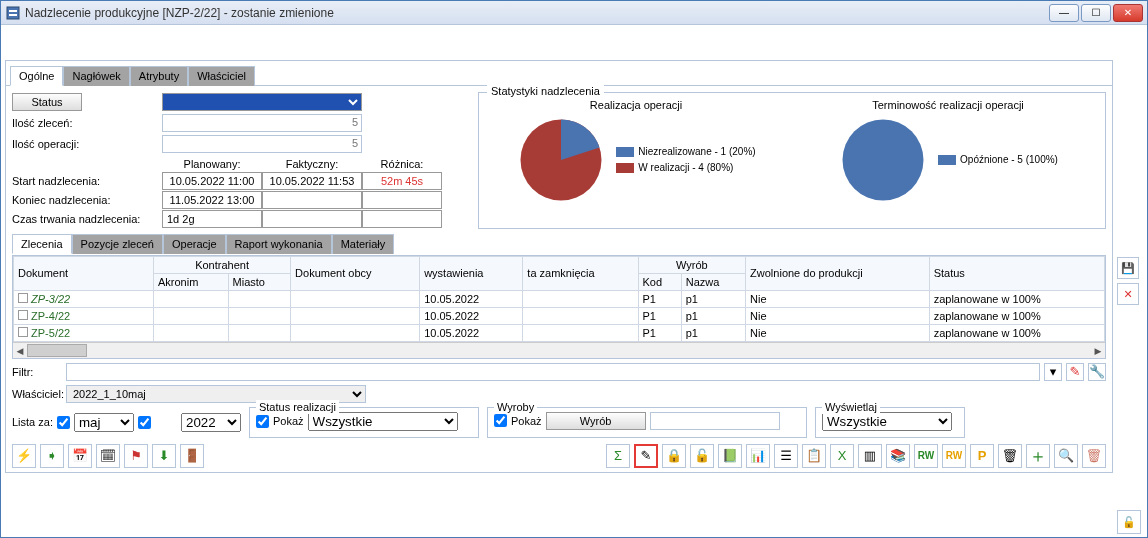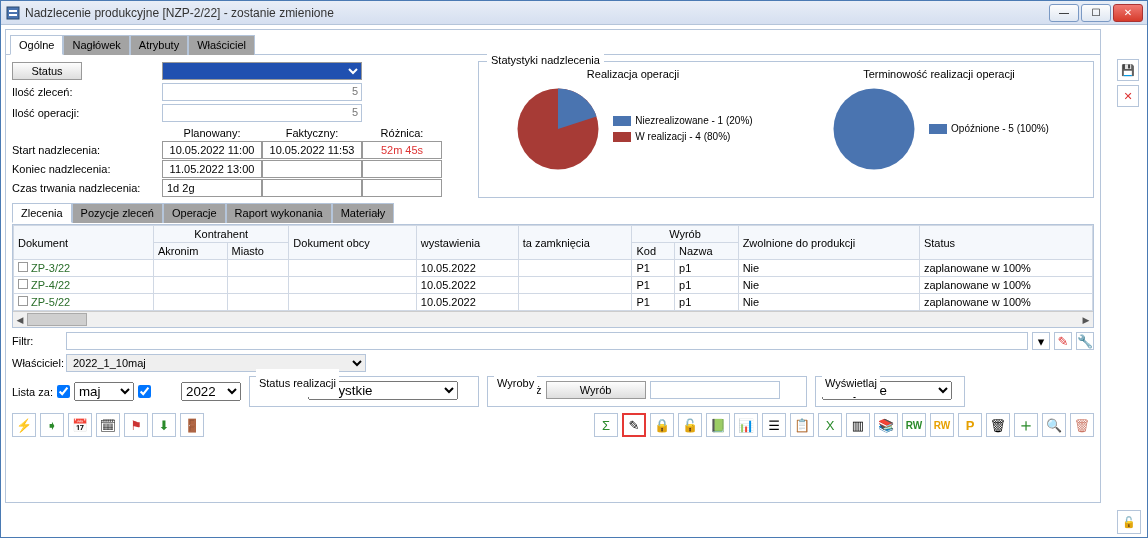--- a/index.html
+++ b/index.html
@@ -4,21 +4,21 @@
 <style>
 * { box-sizing: border-box; margin: 0; padding: 0; }
 body { font-family: "Segoe UI", Tahoma, sans-serif; font-size: 11px; background: #fff; width: 1148px; height: 538px; overflow: hidden; }
 .window { border: 1px solid #4a7ab3; width: 1148px; height: 538px; display: flex; flex-direction: column; }
 .titlebar { background: linear-gradient(to bottom, #e8eef7, #d5dff0); height: 24px; display: flex; align-items: center; padding: 0 4px; border-bottom: 1px solid #b5c5da; }
 .titlebar .icon { width: 16px; height: 16px; margin-right: 4px; }
 .titlebar .title { flex: 1; font-size: 12px; color: #333; }
 .winbtns { display: flex; gap: 2px; }
 .winbtn { width: 30px; height: 18px; border: 1px solid #7a99c4; border-radius: 3px; display: flex; align-items: center; justify-content: center; font-size: 10px; background: linear-gradient(to bottom,#fdfdfd,#dfe7f2); cursor: pointer; }
 .winbtn.cls { background: linear-gradient(to bottom,#f07a73,#d63b2b); color: #fff; border-color: #a33; }
-.body { flex: 1; display: flex; padding: 4px; gap: 16px; }
+.body { flex: 1; display: flex; padding: 4px; gap: 4px; align-items: center; }
 .mainarea { flex: 1; border: 1px solid #b5c5da; background: #fff; display: flex; flex-direction: column; }
 .righttools { width: 26px; display: flex; flex-direction: column; gap: 4px; padding-top: 30px; }
 .sidebtn { width: 22px; height: 22px; border: 1px solid #b5c5da; display: flex; align-items: center; justify-content: center; background: #fff; cursor: pointer; }
 .tabs { display: flex; border-bottom: 1px solid #b5c5da; padding: 4px 4px 0 4px; gap: 0; }
 .tab { padding: 3px 8px; border: 1px solid #b5c5da; border-bottom: none; background: #a3a3a3; font-size: 11px; cursor: pointer; position: relative; top: 1px; }
 .tab.active { background: #fff; border-bottom: 1px solid #fff; }
 .topgrid { display: flex; padding: 6px 6px 2px 6px; gap: 6px; }
 .leftform { width: 460px; }
 .statsbox { flex: 1; border: 1px solid #b5c5da; padding: 2px 6px 6px 6px; position: relative; }
 .statsbox .legend { position: absolute; top: -8px; left: 8px; background: #fff; padding: 0 4px; font-size: 11px; }
@@ -44,21 +44,21 @@
 .grid th, .grid td { border: 1px solid #d0d8e4; padding: 2px 4px; text-align: left; background: #fff; font-weight: normal; }
 .grid th { background: #f5f8fc; }
 .grid .chk { width: 10px; height: 10px; border: 1px solid #999; display: inline-block; }
 .hscroll { height: 16px; background: #f0f0f0; border-top: 1px solid #ccc; position: relative; }
 .hscroll .thumb { position: absolute; left: 14px; top: 1px; width: 60px; height: 13px; background: #cfcfcf; border: 1px solid #aaa; }
 .hscroll .arrow { position: absolute; top: 0; width: 14px; height: 16px; display:flex;align-items:center;justify-content:center;font-size:9px;color:#555; }
 .filterrow { display: flex; align-items: center; gap: 4px; padding: 2px 6px; }
 .filterrow input, .filterrow select { border: 1px solid #b5c5da; height: 18px; font-size: 11px; padding: 0 2px; }
 .lowerblock { display: flex; gap: 8px; padding: 2px 6px; }
 .fieldset { border: 1px solid #b5c5da; padding: 4px 6px 6px 6px; position: relative; }
-.fieldset .fslegend { position: absolute; top: -8px; left: 6px; background: #fff; padding: 8px 3px; font-size: 11px; }
+.fieldset .fslegend { position: absolute; top: -8px; left: 6px; background: #fff; padding: 1px 3px; font-size: 11px; }
 .toolstrip { display: flex; gap: 4px; padding: 4px 6px; align-items: center; }
 .tbtn { width: 24px; height: 24px; border: 1px solid #b5c5da; background: #fff; display: flex; align-items: center; justify-content: center; cursor: pointer; font-size: 13px; }
 .tbtn.hl { border: 2px solid #e53935; }
 .spacer { flex: 1; }
 .bottombar { display:flex; justify-content:flex-end; gap:4px; padding: 3px 6px; }
 .lockbtn { width:24px; height:24px; border:1px solid #b5c5da; display:flex;align-items:center;justify-content:center; }
 svg { display:block; }
 </style>
 </head>
 <body>
@@ -184,21 +184,21 @@
             </tr>
             <tr>
               <th>Akronim</th>
               <th>Miasto</th>
               <th>Kod</th>
               <th>Nazwa</th>
             </tr>
           </thead>
           <tbody id="gridbody">
               <tr>
-                <td><span class="chk"></span> <span style="color:#2a6e2a;">ZP-3/22</span></td>
+                <td><span class="chk"></span> <span style="color:#2a6e2a;font-style:italic;">ZP-3/22</span></td>
                 <td></td>
                 <td></td>
                 <td></td>
                 <td>10.05.2022</td>
                 <td></td>
                 <td>P1</td>
                 <td>p1</td>
                 <td>Nie</td>
                 <td>zaplanowane w 100%</td>
               </tr>

